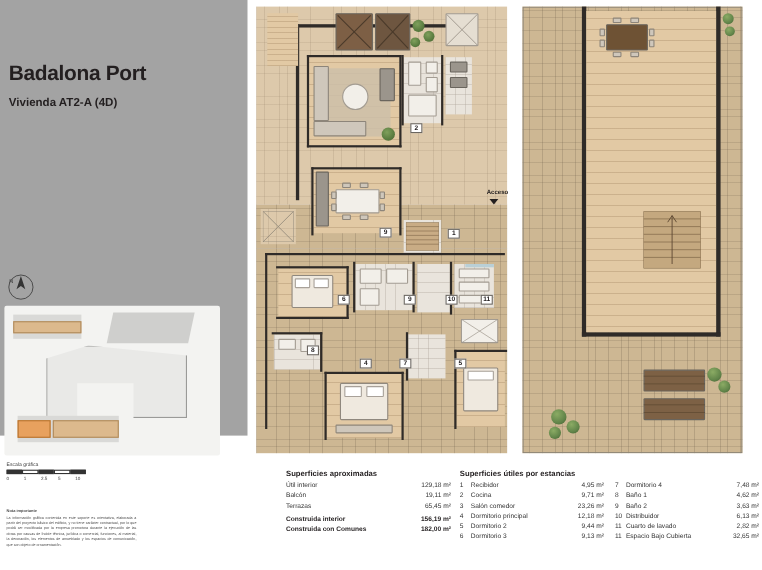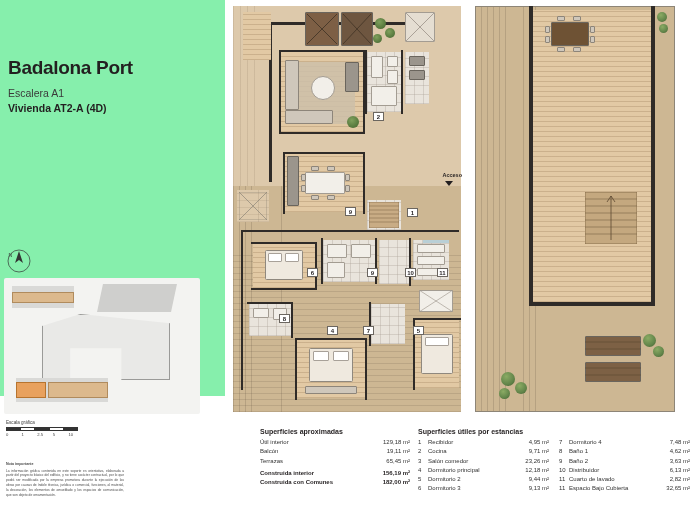--- a/index.html
+++ b/index.html
@@ -9,21 +9,21 @@
     background: #ffffff;
     font-family: "Liberation Sans", sans-serif;
     color: #231f20;
     position: relative;
     overflow: hidden;
   }
 
   
   #left-panel {
     position: absolute; left: 0; top: 0; width: 225px; height: 396px;
-    background: #86efac;
+    background: #a3a3a3;
     padding-left: 28px;
   }
   #title-block { position: absolute; left: 8px; top: 58px; width: 210px; }
   #project-title {
     font-size: 19px; font-weight: bold; letter-spacing: -0.3px;
     color: #231f20; line-height: 1.1; margin-bottom: 7px;
   }
   .sub-line { font-size: 10.5px; color: #3a3a3a; line-height: 1.45; }
   .sub-line.bold { font-weight: bold; color: #231f20; }
 
@@ -163,21 +163,20 @@
   .room-row .rl { flex: 1; color: #333; }
   .room-row .rv { text-align: right; color: #333; white-space: nowrap; }
 </style>
 </head>
 <body>
 
 <div id="left-panel">
 
   <div id="title-block">
     <div id="project-title">Badalona Port</div>
-    <div class="sub-line">Escalera A1</div>
     <div class="sub-line bold">Vivienda AT2-A (4D)</div>
   </div>
 
   <div id="compass">
     <svg width="26" height="26" viewBox="0 0 26 26">
       <circle cx="13" cy="13" r="11" fill="none" stroke="#333" stroke-width="0.7"></circle>
       <path d="M13 3 L17 15 L13 12 L9 15 Z" fill="#333"></path>
       <text x="2.5" y="9" font-size="5" fill="#333" font-family="Liberation Sans, sans-serif">N</text>
     </svg>
   </div>

